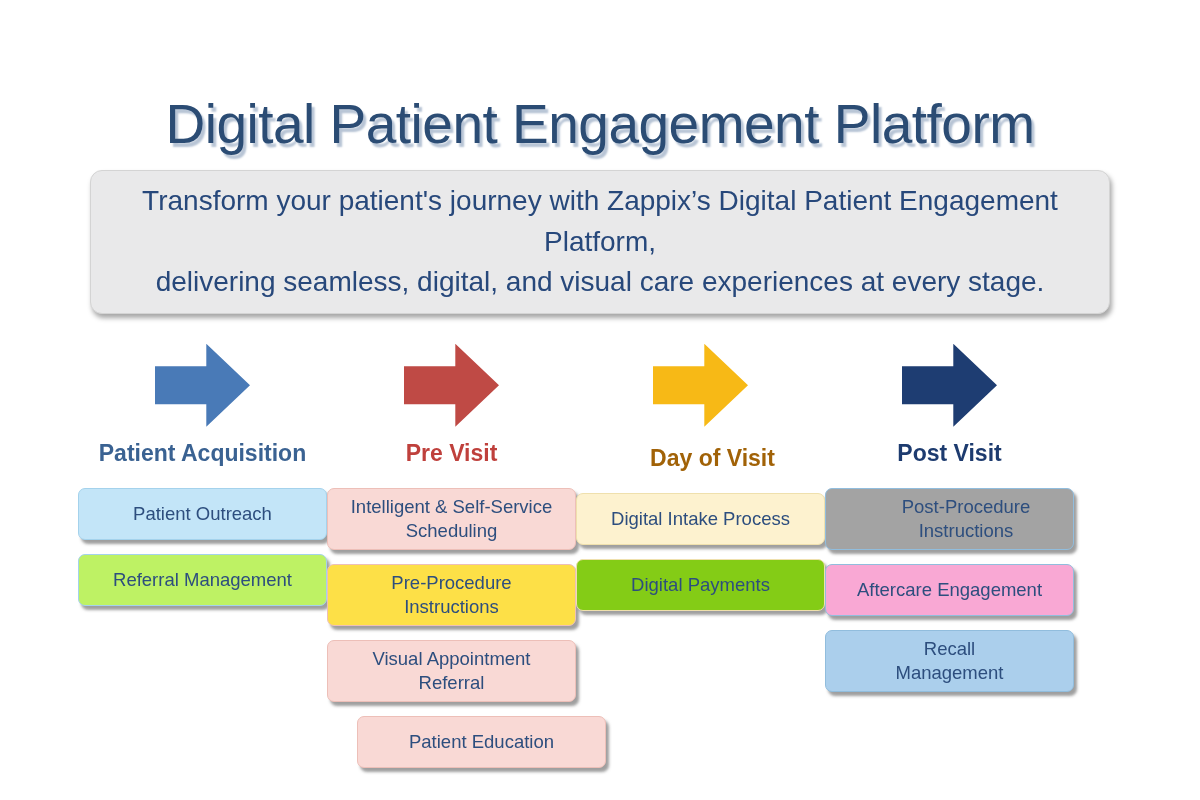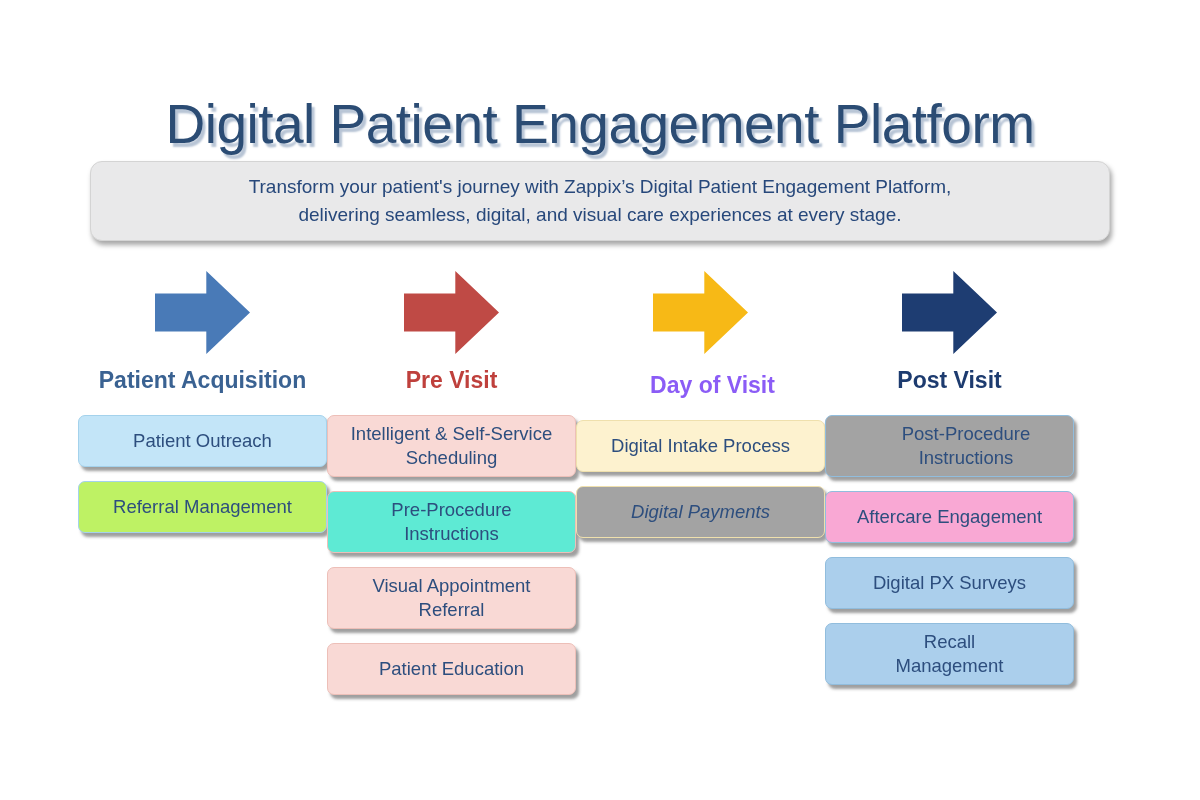--- a/index.html
+++ b/index.html
@@ -17,32 +17,32 @@
   .title {
     margin-top: 92px;
     text-align: center;
     font-size: 55px;
     font-weight: 400;
     letter-spacing: -0.5px;
     color: #2b4c74;
     text-shadow: 3px 4px 2px #b7c4d5;
   }
   .subtitle-box {
-    margin: 5px auto 0;
+    margin: 14px auto 0;
     width: 1020px;
     min-height: 80px;
     background: #e9e9ea;
     border: 1px solid #d4d4d4;
     border-radius: 12px;
     box-shadow: 2px 4px 5px rgba(0,0,0,0.35);
     display: flex; flex-direction: column;
     justify-content: center; align-items: center;
     padding: 10px 24px;
     color: #27487b;
-    font-size: 19px;
+    font-size: 28px;
     line-height: 1.45;
     text-align: center;
   }
   .columns {
     display: flex;
     padding: 0 98px 0 78px;
     margin-top: 30px;
   }
   .column {
     width: 249px;
@@ -104,44 +104,43 @@
         <div class="box" style="background-color: #bef264; border-color: rgb(164, 210, 236);">Referral Management</div>
       </div>
     </div>
 
     <div class="column">
       <div class="arrow" style="background-color: rgb(191, 74, 69);"></div>
       <div class="col-header" style="color: rgb(191, 64, 60);">Pre Visit</div>
       <div class="boxes">
         <div class="box" style="background-color: rgb(249, 217, 213); border-color: rgb(237, 191, 184);">Intelligent &amp; Self-Service
 Scheduling</div>
-        <div class="box" style="background-color: #5eead4; border-color: rgb(237, 191, 184);">Pre-Procedure
+        <div class="box" style="background-color: #fde047; border-color: rgb(237, 191, 184);">Pre-Procedure
 Instructions</div>
         <div class="box" style="background-color: rgb(249, 217, 213); border-color: rgb(237, 191, 184);">Visual Appointment
 Referral</div>
-        <div class="box" style="background-color: rgb(249, 217, 213); border-color: rgb(237, 191, 184);">Patient Education</div>
+        <div class="box" style="background-color: rgb(249, 217, 213); border-color: rgb(237, 191, 184); margin-left: 30px;">Patient Education</div>
       </div>
     </div>
 
     <div class="column day-of-visit">
       <div class="arrow" style="background-color: rgb(247, 185, 22);"></div>
-      <div class="col-header" style="color: #8b5cf6; margin-left: 24px;">Day of Visit</div>
+      <div class="col-header" style="color: #a16207; margin-left: 24px;">Day of Visit</div>
       <div class="boxes">
         <div class="box" style="background-color: rgb(253, 242, 207); border-color: rgb(239, 224, 173);">Digital Intake Process</div>
-        <div class="box" style="background-color: #a3a3a3; border-color: rgb(239, 224, 173); font-style: italic;">Digital Payments</div>
+        <div class="box" style="background-color: #84cc16; border-color: rgb(239, 224, 173);">Digital Payments</div>
       </div>
     </div>
 
     <div class="column">
       <div class="arrow" style="background-color: rgb(30, 61, 114);"></div>
       <div class="col-header" style="color: rgb(29, 59, 111);">Post Visit</div>
       <div class="boxes">
         <div class="box" style="background-color: #a3a3a3; border-color: rgb(145, 189, 221); padding-left: 43px;">Post-Procedure
 Instructions</div>
         <div class="box" style="background-color: #f9a8d4; border-color: rgb(145, 189, 221);">Aftercare Engagement</div>
-        <div class="box" style="background-color: rgb(171, 207, 236); border-color: rgb(145, 189, 221);">Digital PX Surveys</div>
         <div class="box" style="background-color: rgb(171, 207, 236); border-color: rgb(145, 189, 221);">Recall
 Management</div>
       </div>
     </div>
 
   </div>
 </div>
 
 </body></html>

